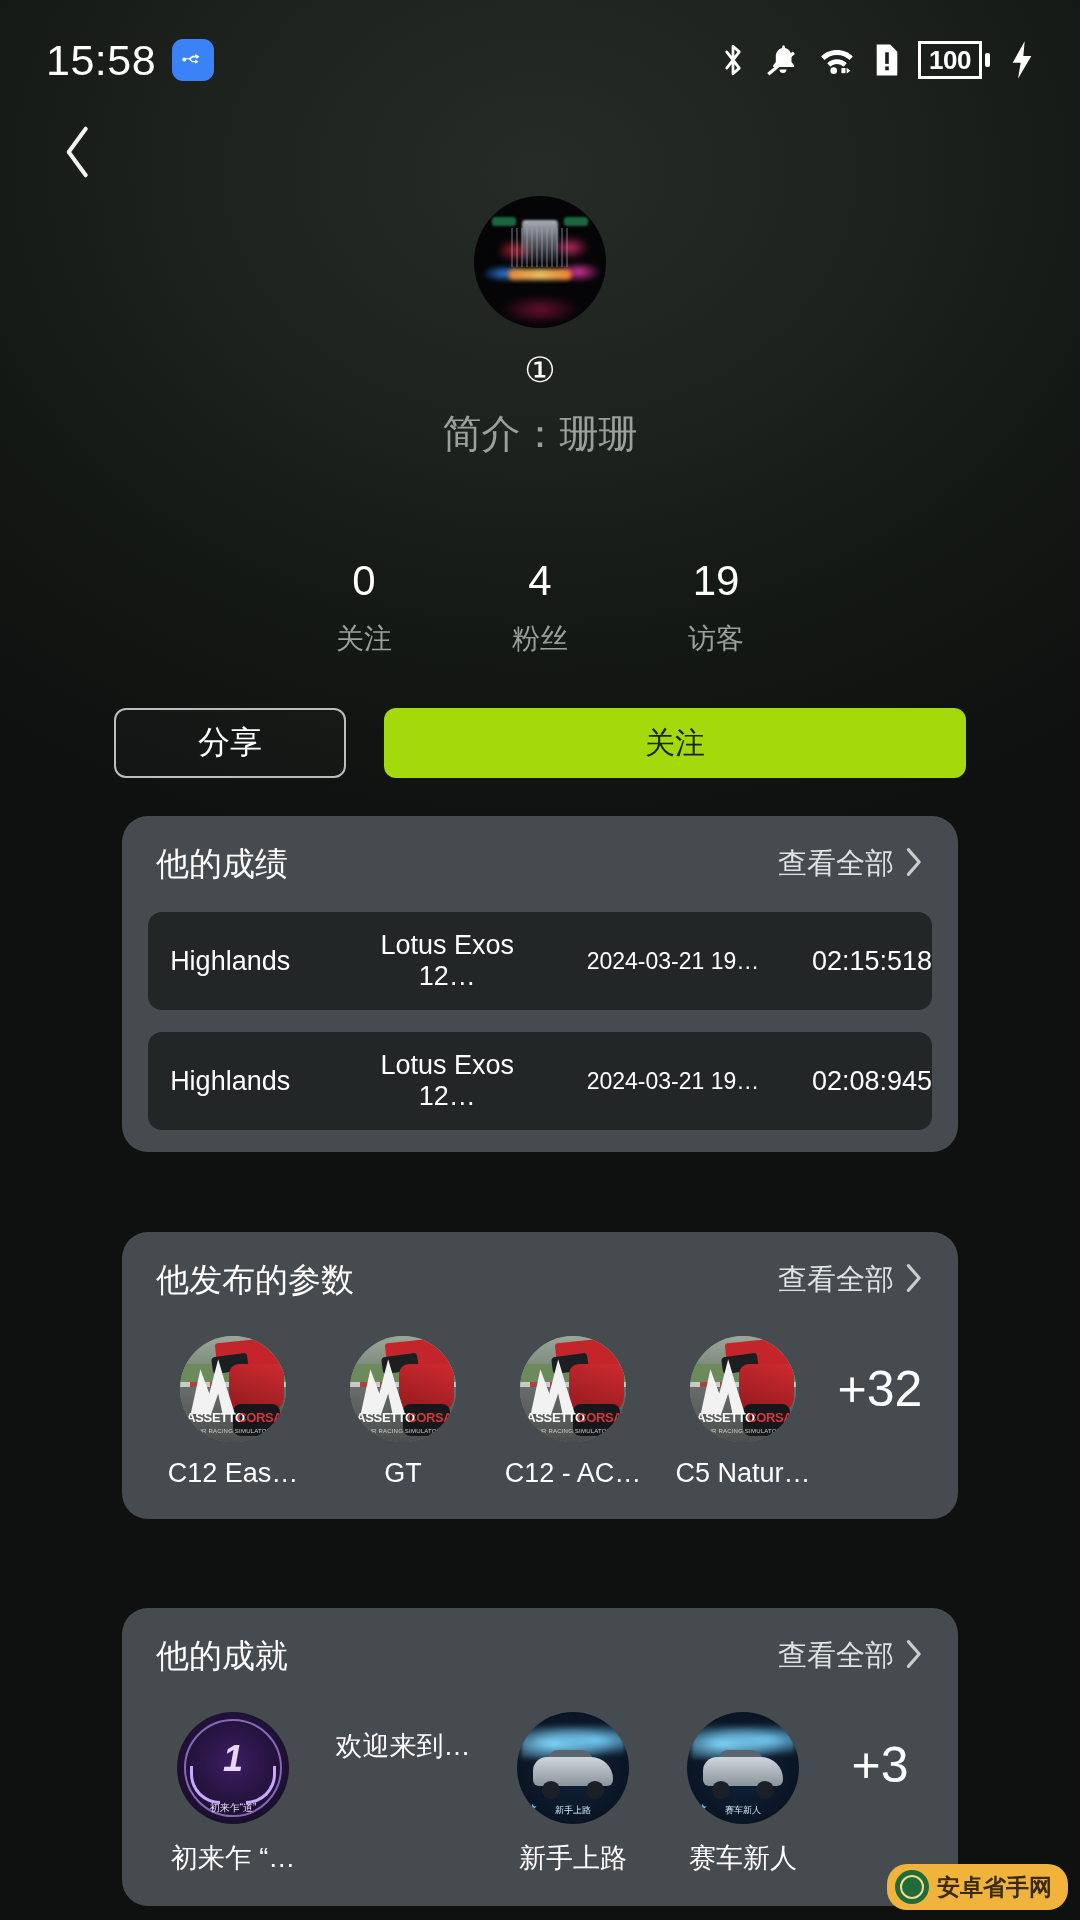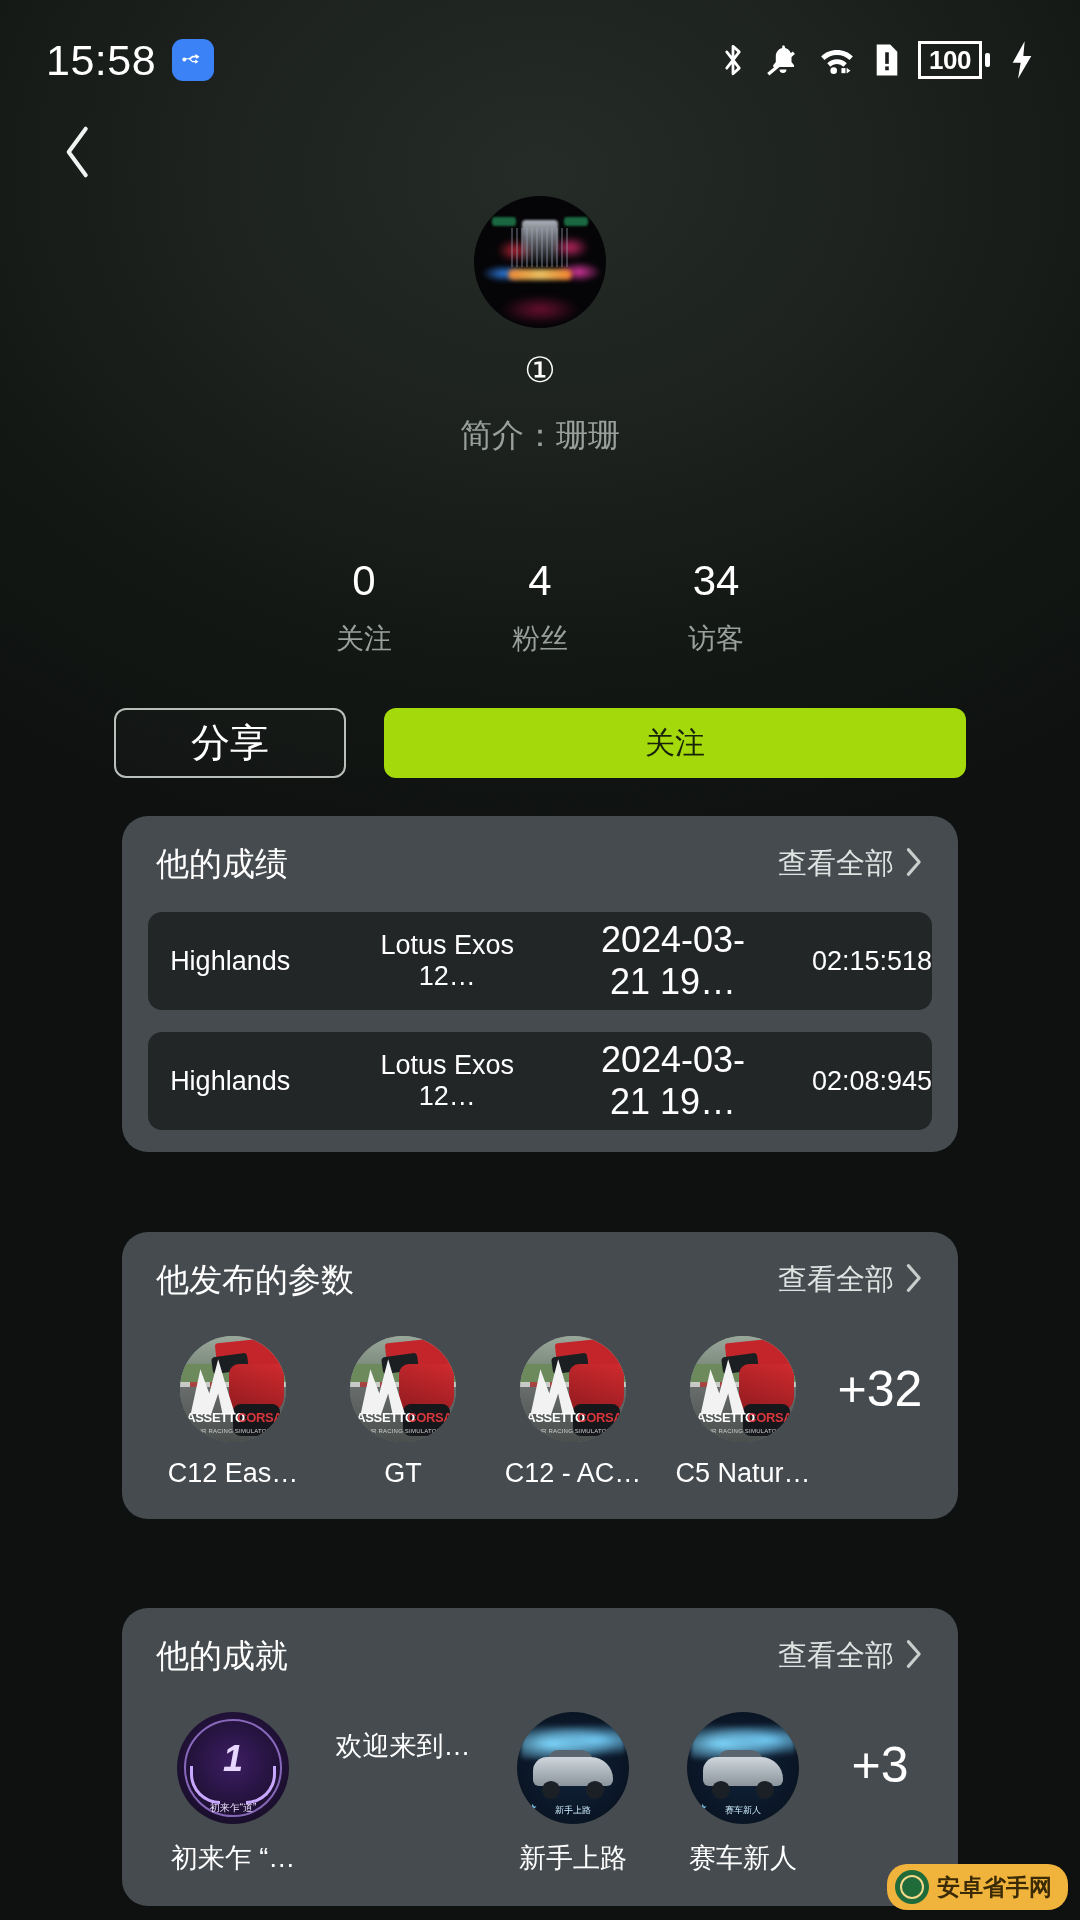--- a/index.html
+++ b/index.html
@@ -61,40 +61,40 @@
   .av-l3 { position:absolute; left:18%; top:33%; width:26%; height:16%; background:radial-gradient(ellipse at center,#c02438 0%,rgba(120,20,30,0) 74%); filter: blur(3px); }
   .av-l4 { position:absolute; right:14%; top:31%; width:26%; height:16%; background:radial-gradient(ellipse at center,#d12b6a 0%,rgba(120,20,60,0) 74%); filter: blur(3px); }
   .av-l5 { position:absolute; left:36%; top:18%; width:28%; height:34%; background:linear-gradient(180deg,rgba(200,205,215,.85),rgba(80,85,95,0)); border-radius:4px; filter: blur(1px); }
   .av-l6 { position:absolute; left:14%; top:16%; width:18%; height:7%; background:#1f7a4c; border-radius:3px; filter: blur(1px); opacity:.85; }
   .av-l7 { position:absolute; right:14%; top:16%; width:18%; height:7%; background:#1f7a4c; border-radius:3px; filter: blur(1px); opacity:.85; }
   .av-l8 { position:absolute; left:26%; top:55%; width:48%; height:9%; background:linear-gradient(90deg,#ff8a2b,#ffd36b,#ff8a2b); border-radius:6px; filter: blur(2px); opacity:.9; }
   .av-l9 { position:absolute; left:22%; bottom:4%; width:56%; height:20%; background:radial-gradient(ellipse at center,#6d1030 0%,rgba(20,5,12,0) 75%); filter: blur(3px); }
   .av-l10 { position:absolute; left:28%; top:24%; width:44%; height:30%; background:repeating-linear-gradient(90deg,rgba(160,170,190,.35) 0 2px,rgba(0,0,0,0) 2px 5px); filter: blur(.5px); }
 
   .uname { margin-top: 24px; color: #ffffff; font-size: 35px; line-height: 1; }
-  .ubio { margin-top: 27px; color: #9aa19c; font-size: 32px; }
+  .ubio { margin-top: 20px; color: #9aa19c; font-size: 39px; }
 
   
   .stats {
     position: absolute; top: 560px; left: 0; right: 0;
     display: flex; justify-content: center; gap: 0;
   }
   .stat { width: 176px; text-align: center; }
   .stat-num { color: #ffffff; font-size: 42px; line-height: 1; font-weight: 400; }
   .stat-lbl { color: #9aa19c; font-size: 28px; margin-top: 18px; }
 
   
   .actions {
     position: absolute; top: 708px; left: 114px; right: 114px;
     display: flex; gap: 38px;
   }
   .btn-share {
     width: 232px; height: 70px; border-radius: 12px;
     border: 2px solid #b9bfbb; background: rgba(255,255,255,0.02);
-    color: #ffffff; font-size: 39px;
+    color: #ffffff; font-size: 32px;
     display: flex; align-items: center; justify-content: center;
   }
   .btn-follow {
     flex: 1; height: 70px; border-radius: 12px;
     background: #a4d90c; color: #18240a; font-size: 30px;
     display: flex; align-items: center; justify-content: center;
   }
 
   
   .card {
@@ -109,21 +109,21 @@
   .card-more { display: flex; align-items: center; gap: 8px; }
   .card-more-txt { color: #dfe3e1; font-size: 29px; }
 
   .res-row {
     margin: 0 26px 22px 26px; height: 98px;
     background: #232627; border-radius: 14px;
     display: flex; align-items: center; gap: 48px;
   }
   .res-track { width: 208px; text-align: center; color: #ffffff; font-size: 27px; }
   .res-car   { width: 220px; text-align: center; color: #ffffff; font-size: 27px; }
-  .res-date  { width: 230px; text-align: center; color: #ffffff; font-size: 36px; }
+  .res-date  { width: 230px; text-align: center; color: #ffffff; font-size: 23px; }
   .res-time  { flex: 1; text-align: center; color: #ffffff; font-size: 27px; }
 
   
   .thumbs { display: flex; align-items: flex-start; padding: 8px 26px 30px 26px; }
   .thumb { width: 170px; text-align: center; }
   .thumb-img {
     width: 106px; height: 106px; border-radius: 50%;
     margin: 0 auto; overflow: hidden; position: relative;
     background: #8d9a8f;
   }
@@ -278,21 +278,21 @@
   <div class="stats">
     <div class="stat">
       <div class="stat-num">0</div>
       <div class="stat-lbl">关注</div>
     </div>
     <div class="stat">
       <div class="stat-num">4</div>
       <div class="stat-lbl">粉丝</div>
     </div>
     <div class="stat">
-      <div class="stat-num">34</div>
+      <div class="stat-num">19</div>
       <div class="stat-lbl">访客</div>
     </div>
   </div>
 
   <div class="actions">
     <div class="btn-share">分享</div>
     <div class="btn-follow">关注</div>
   </div>
 
   <div class="card" style="top: 816px;">

